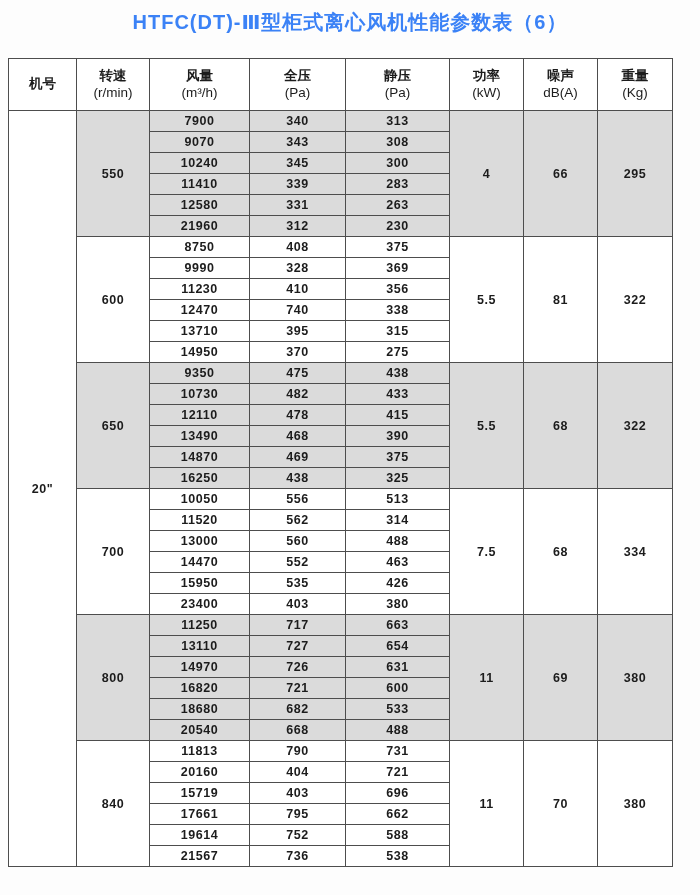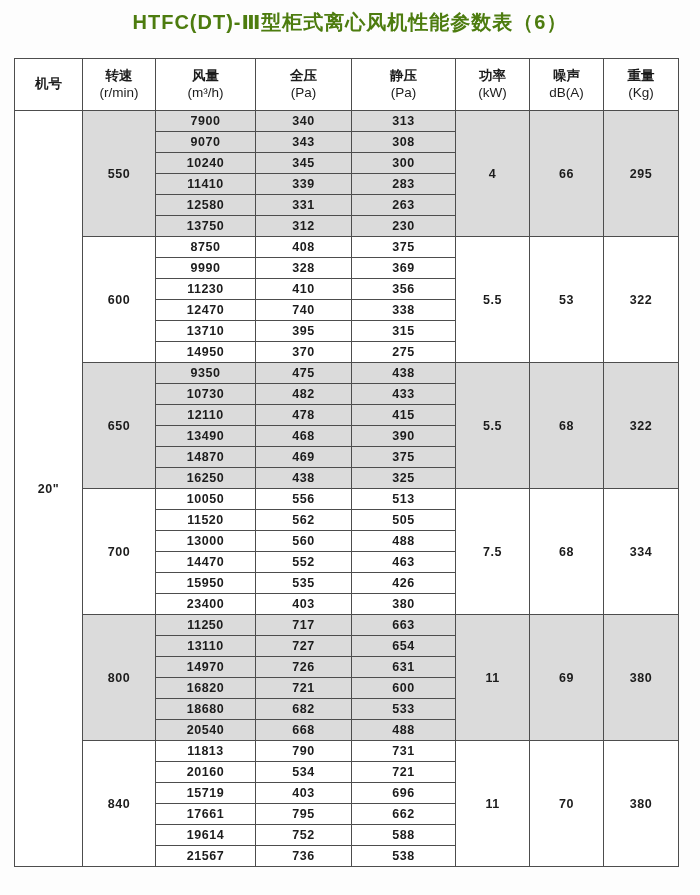--- a/index.html
+++ b/index.html
@@ -10,29 +10,28 @@
     color:#1c1c1c;
     position:relative;
   }
   .page-title {
     position:absolute;
     top:9px; left:0; width:700px;
     text-align:center;
     font-size:20px;
     font-weight:bold;
     letter-spacing:1px;
-    color:#4d7c0f;
+    color:#3b82f6;
   }
   table.spec {
     position:absolute;
     left:8px; top:58px;
     width:664px;
     border-collapse:collapse;
     table-layout:fixed;
-    margin-left:6px;
   }
   table.spec th, table.spec td {
     border:1px solid #4d4d4d;
     text-align:center;
     vertical-align:middle;
     background:#ffffff;
   }
   table.spec th {
     height:52px;
     font-size:13.5px;
@@ -134,31 +133,31 @@
         <td class="sh">11410</td>
         <td class="sh">339</td>
         <td class="sh">283</td>
       </tr>
       <tr>
         <td class="sh">12580</td>
         <td class="sh">331</td>
         <td class="sh">263</td>
       </tr>
       <tr>
-        <td class="sh">13750</td>
+        <td class="sh">21960</td>
         <td class="sh">312</td>
         <td class="sh">230</td>
       </tr>
       <tr>
         <td rowspan="6">600</td>
         <td>8750</td>
         <td>408</td>
         <td>375</td>
         <td rowspan="6">5.5</td>
-        <td rowspan="6">53</td>
+        <td rowspan="6">81</td>
         <td rowspan="6">322</td>
       </tr>
       <tr>
         <td>9990</td>
         <td>328</td>
         <td>369</td>
       </tr>
       <tr>
         <td>11230</td>
         <td>410</td>
@@ -218,21 +217,21 @@
         <td>10050</td>
         <td>556</td>
         <td>513</td>
         <td rowspan="6">7.5</td>
         <td rowspan="6">68</td>
         <td rowspan="6">334</td>
       </tr>
       <tr>
         <td>11520</td>
         <td>562</td>
-        <td>505</td>
+        <td>314</td>
       </tr>
       <tr>
         <td>13000</td>
         <td>560</td>
         <td>488</td>
       </tr>
       <tr>
         <td>14470</td>
         <td>552</td>
         <td>463</td>
@@ -285,21 +284,21 @@
         <td rowspan="6">840</td>
         <td>11813</td>
         <td>790</td>
         <td>731</td>
         <td rowspan="6">11</td>
         <td rowspan="6">70</td>
         <td rowspan="6">380</td>
       </tr>
       <tr>
         <td>20160</td>
-        <td>534</td>
+        <td>404</td>
         <td>721</td>
       </tr>
       <tr>
         <td>15719</td>
         <td>403</td>
         <td>696</td>
       </tr>
       <tr>
         <td>17661</td>
         <td>795</td>

